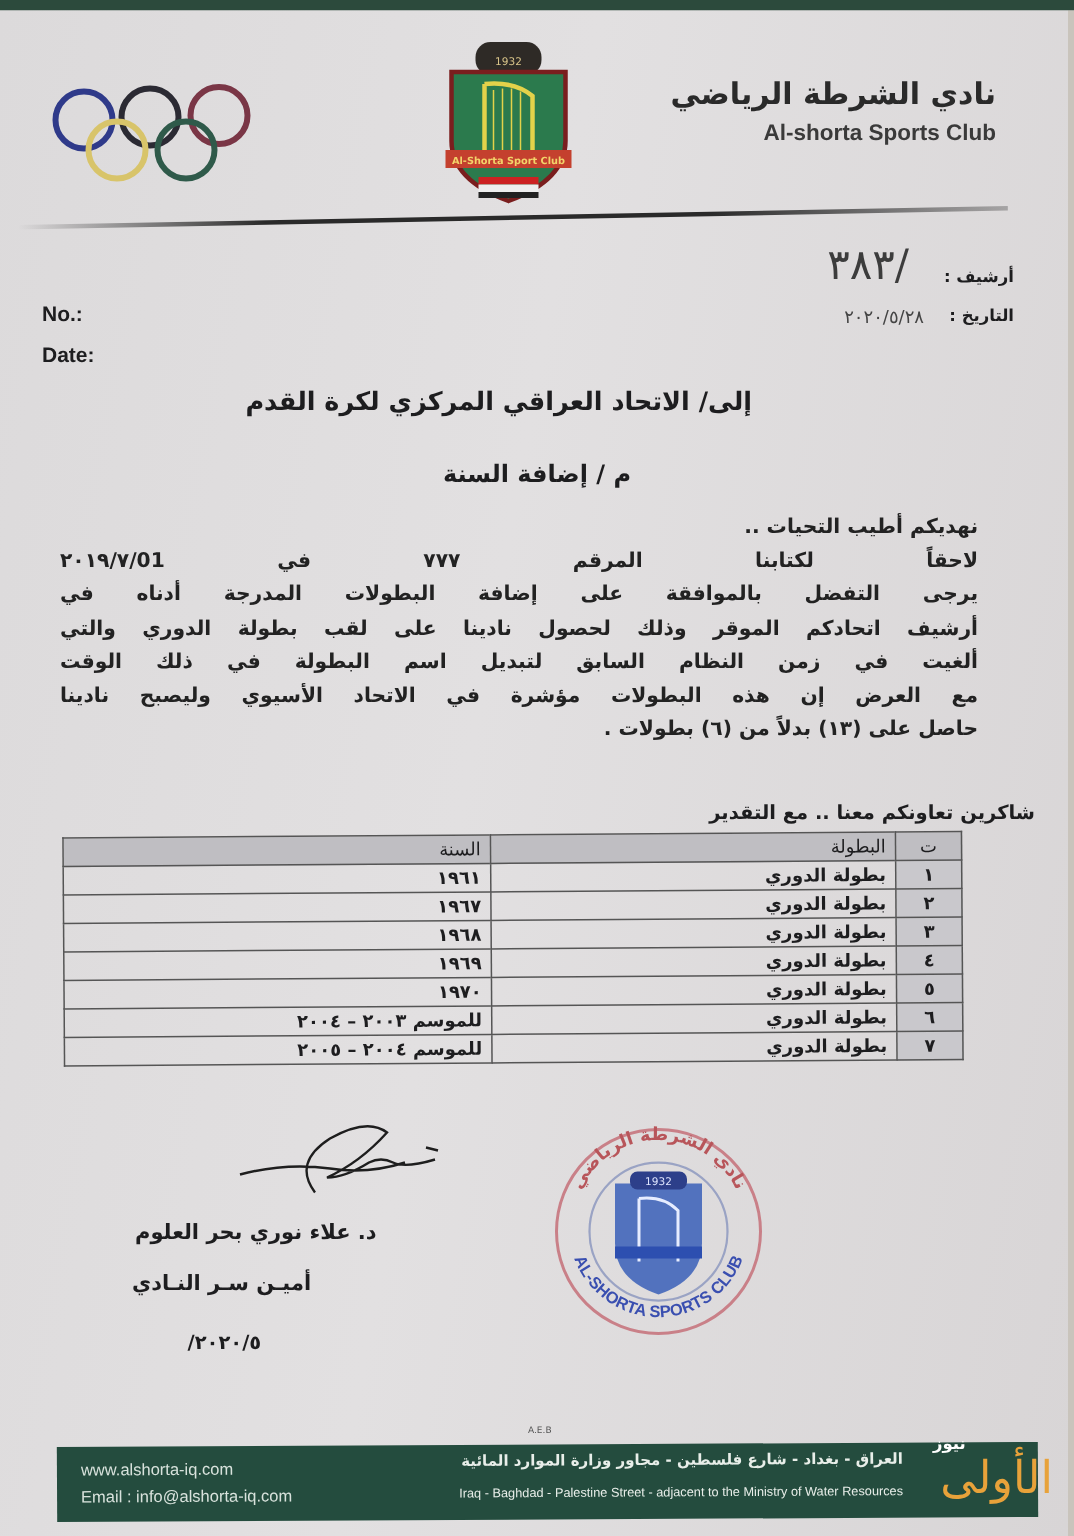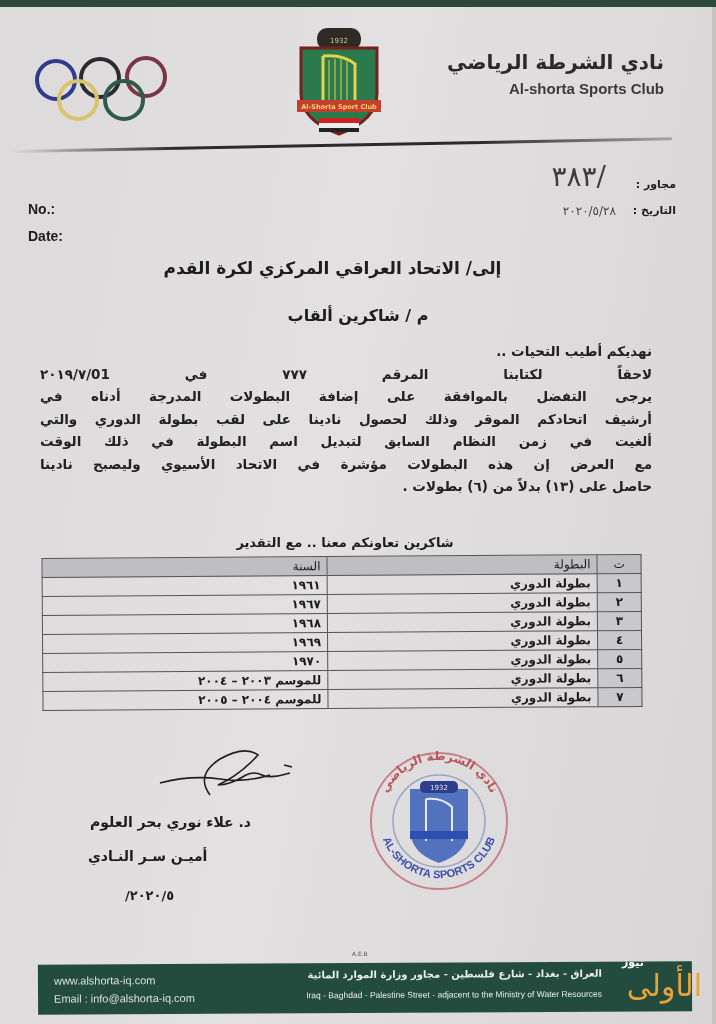--- a/index.html
+++ b/index.html
@@ -26,21 +26,21 @@
     .no-en { position: absolute; left: 28px; top: 201px; font-family: "Liberation Sans", sans-serif; font-size: 14px; font-weight: bold; }
     .date-en { position: absolute; left: 28px; top: 228px; font-family: "Liberation Sans", sans-serif; font-size: 14px; font-weight: bold; }
 
     .addressee { position: absolute; left: 0; width: 665px; top: 258px; text-align: center; font-size: 17px; font-weight: bold; direction: rtl; }
     .subject { position: absolute; left: 0; width: 716px; top: 306px; text-align: center; font-size: 16px; font-weight: bold; direction: rtl; }
 
     .body-text { position: absolute; left: 40px; width: 612px; top: 340px; direction: rtl; text-align: justify; font-size: 13.5px; font-weight: bold; line-height: 22.5px; color: #222; }
     .body-text .line { display: block; text-align-last: justify; }
     .body-text .last { text-align-last: right; }
 
-    .thanks { position: absolute; left: 0; width: 690px; top: 535px; text-align: center; font-size: 13px; font-weight: bold; direction: rtl; }
+    .thanks { position: absolute; left: 0; width: 690px; top: 535px; text-align: right; font-size: 13px; font-weight: bold; direction: rtl; }
 
     
     .titles-table { position: absolute; left: 42px; top: 556px; width: 600px; border-collapse: collapse; direction: rtl; font-size: 12px; font-weight: bold; transform: rotate(-0.4deg); }
     .titles-table th, .titles-table td { border: 1px solid #555; height: 19px; padding: 0 6px; }
     .titles-table th { background: #bfbec2; font-weight: normal; text-align: right; }
     .titles-table th.c-idx { width: 44px; text-align: center; }
     .titles-table th.c-name { width: 270px; }
     .titles-table td.c-idx { background: #c9c8cc; text-align: center; }
     .titles-table td.c-name { text-align: right; }
     .titles-table td.c-year { text-align: right; }
@@ -97,29 +97,29 @@
   <text x="46" y="85" text-anchor="middle" font-size="6.5" font-weight="bold" fill="#f2d36a" font-family="DejaVu Sans, sans-serif">Al-Shorta Sport Club</text>
   <rect x="26" y="94" width="40" height="5" fill="#c22"></rect>
     <rect x="26" y="99" width="40" height="5" fill="#eee"></rect>
     <rect x="26" y="104" width="40" height="4" fill="#222"></rect>
 </svg>
 
 <div class="club-ar">نادي الشرطة الرياضي</div>
 <div class="club-en">Al-shorta Sports Club</div>
 <div class="header-rule"></div>
 
-<div class="ref-no-ar">مجاور :</div>
+<div class="ref-no-ar">أرشيف :</div>
 <div class="ref-no-val">٣٨٣/</div>
 <div class="ref-date-ar">التاريخ :</div>
 <div class="ref-date-val">٢٠٢٠/٥/٢٨</div>
 <div class="no-en">No.:</div>
 <div class="date-en">Date:</div>
 
 <div class="addressee">إلى/ الاتحاد العراقي المركزي لكرة القدم</div>
-<div class="subject">م / شاكرين ألقاب</div>
+<div class="subject">م / إضافة السنة</div>
 
 <div class="body-text">
   <span class="line last">نهديكم أطيب التحيات ..</span>
   <span class="line">لاحقاً لكتابنا المرقم ٧٧٧ في ٢٠١٩/٧/01</span>
   <span class="line">يرجى التفضل بالموافقة على إضافة البطولات المدرجة أدناه في</span>
   <span class="line">أرشيف اتحادكم الموقر وذلك لحصول نادينا على لقب بطولة الدوري والتي</span>
   <span class="line">ألغيت في زمن النظام السابق لتبديل اسم البطولة في ذلك الوقت</span>
   <span class="line">مع العرض إن هذه البطولات مؤشرة في الاتحاد الأسيوي وليصبح نادينا</span>
   <span class="line last">حاصل على (١٣) بدلاً من (٦) بطولات .</span>
 </div>

